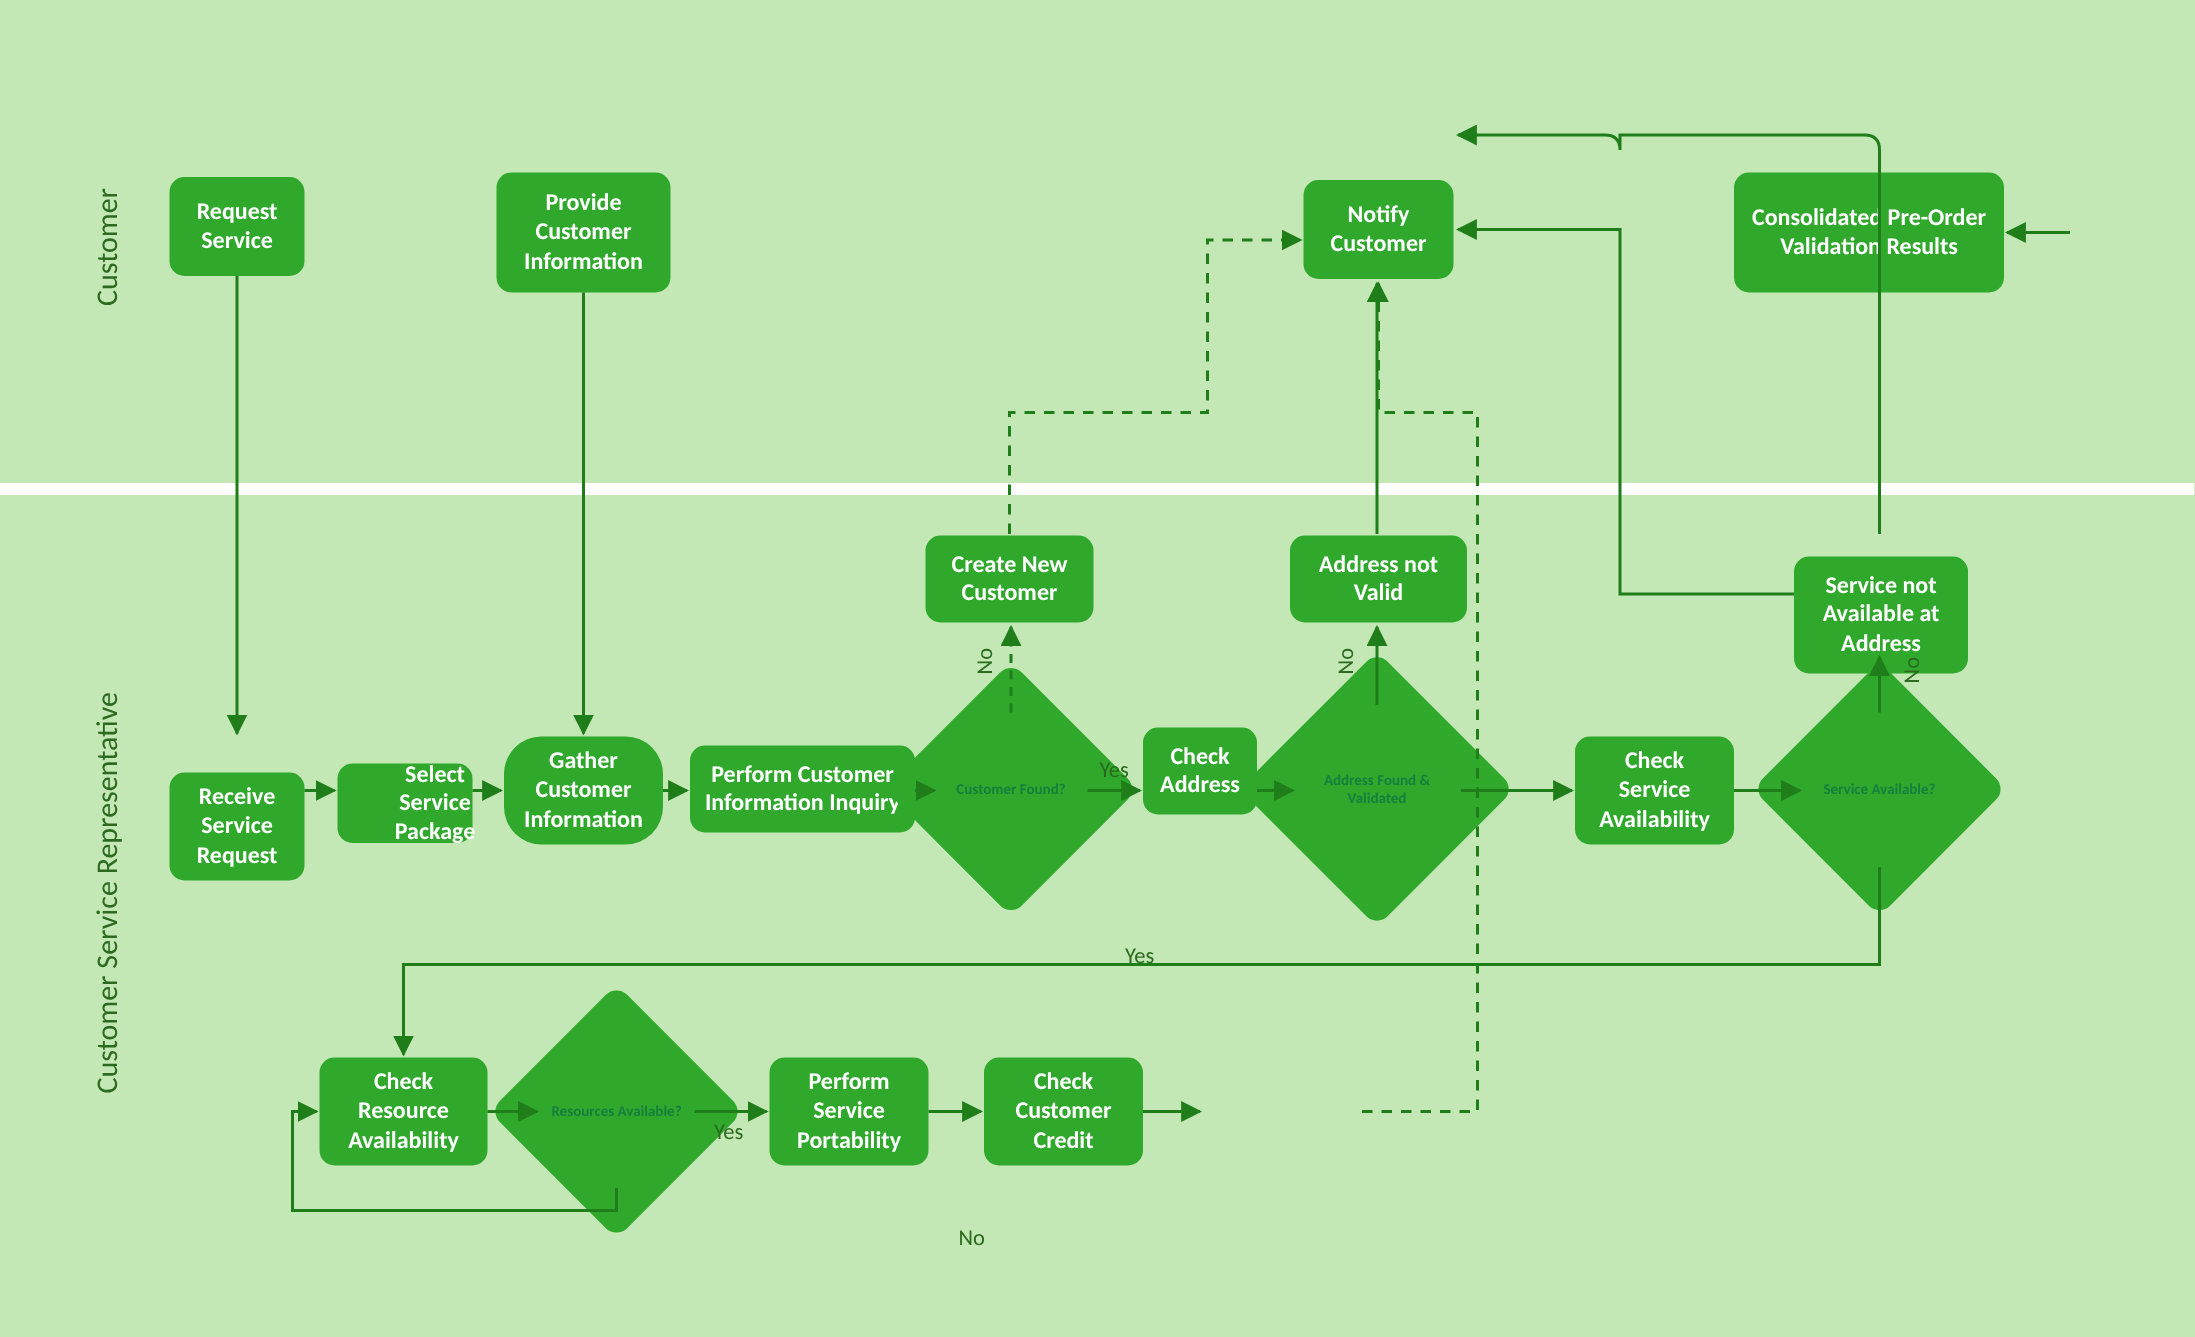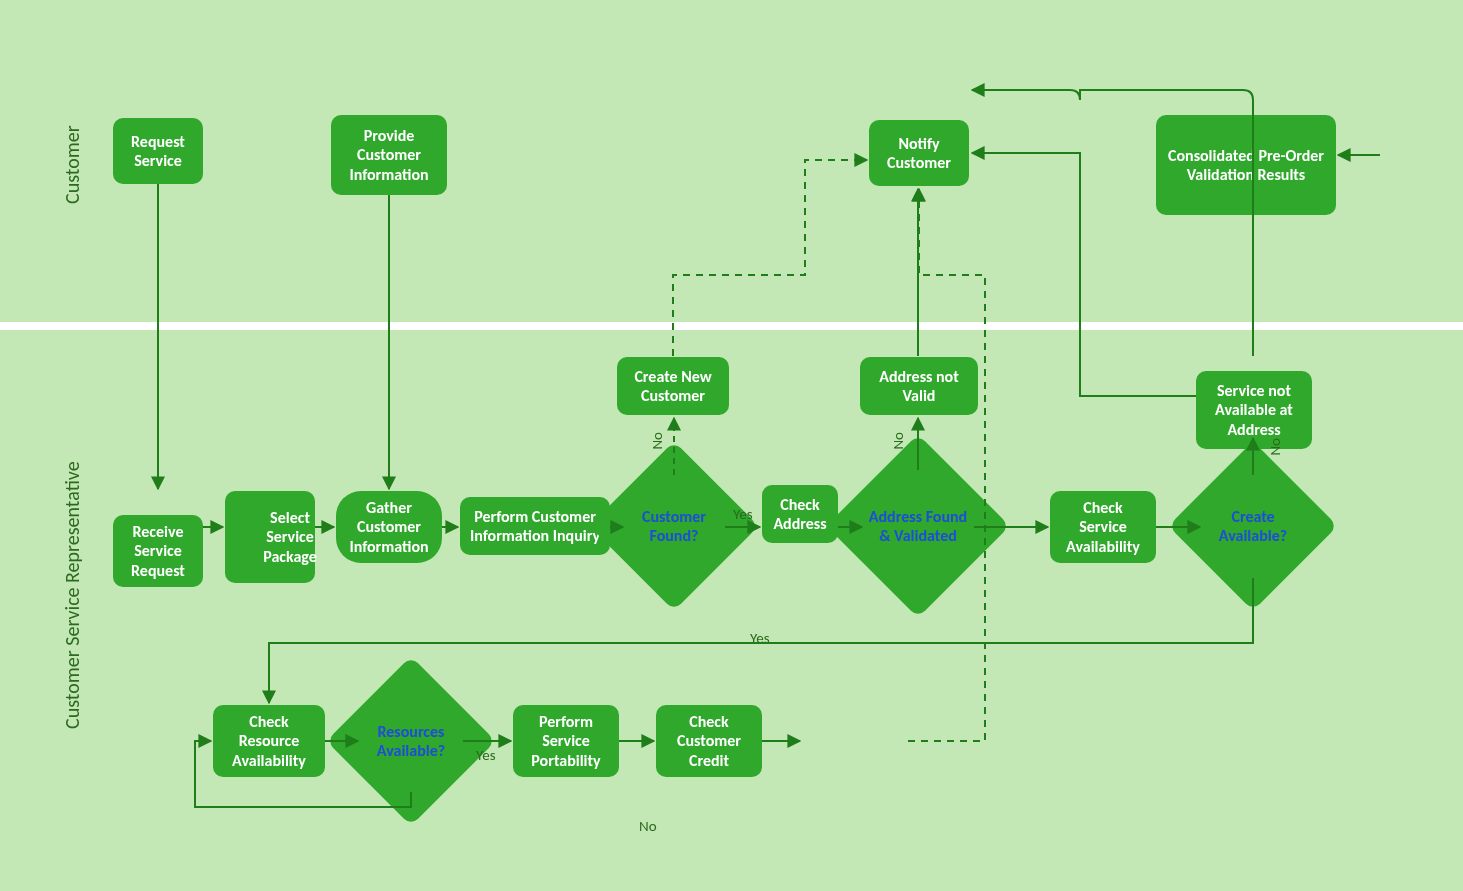--- a/index.html
+++ b/index.html
@@ -58,23 +58,23 @@
     transform: rotate(45deg);
     border-radius: 10px;
   }
   .decision .dlabel {
     position: absolute;
     inset: 0;
     display: flex;
     align-items: center;
     justify-content: center;
     text-align: center;
-    color: #1d4ed8;
+    color: #15803d;
     font-weight: 600;
-    font-size: 16px;
+    font-size: 10px;
     line-height: 1.2;
     padding: 14px;
     box-sizing: border-box;
   }
   .edge-label {
     position: absolute;
     color: #2b6a1f;
     font-size: 15px;
   }
   .edge-label.vertical {
@@ -96,48 +96,48 @@
 <div class="canvas">
 
   <div class="lane-label" style="top:120px;height:90px;">Customer</div>
   <div class="lane-label" style="top:430px;height:330px;">Customer Service Representative</div>
 
   <div class="lane-sep" style="top:322px;"></div>
 
   <div class="node" style="left:113px;top:118px;width:90px;height:66px;">Request Service</div>
   <div class="node" style="left:331px;top:115px;width:116px;height:80px;">Provide Customer Information</div>
   <div class="node" style="left:869px;top:120px;width:100px;height:66px;">Notify Customer</div>
-  <div class="node" style="left:1156px;top:115px;width:180px;height:100px;">Consolidated Pre-Order Validation Results</div>
+  <div class="node" style="left:1156px;top:115px;width:180px;height:80px;">Consolidated Pre-Order Validation Results</div>
 
   <div class="node" style="left:617px;top:357px;width:112px;height:58px;">Create New Customer</div>
   <div class="node" style="left:860px;top:357px;width:118px;height:58px;">Address not Valid</div>
   <div class="node" style="left:1196px;top:371px;width:116px;height:78px;">Service not Available at Address</div>
 
   <div class="node" style="left:113px;top:491px;width:90px;height:72px;margin-top:24px;">Receive Service Request</div>
-  <div class="node" style="left:225px;top:491px;width:90px;height:92px;padding-left:48px;">Select Service Package</div>
+  <div class="node" style="left:225px;top:509px;width:90px;height:53px;padding-left:48px;">Select Service Package</div>
   <div class="node" style="left:336px;top:491px;width:106px;height:72px;border-radius:25px;">Gather Customer Information</div>
   <div class="node" style="left:460px;top:497px;width:150px;height:58px;">Perform Customer Information Inquiry</div>
 
   <div class="decision" style="left:614px;top:466px;width:120px;height:120px;">
     <div class="diamond"></div>
     <div class="dlabel">Customer Found?</div>
   </div>
 
   <div class="node" style="left:762px;top:485px;width:76px;height:58px;">Check Address</div>
 
   <div class="decision" style="left:853px;top:461px;width:130px;height:130px;">
     <div class="diamond"></div>
     <div class="dlabel">Address Found &amp; Validated</div>
   </div>
 
   <div class="node" style="left:1050px;top:491px;width:106px;height:72px;">Check Service Availability</div>
 
   <div class="decision" style="left:1193px;top:466px;width:120px;height:120px;">
     <div class="diamond"></div>
-    <div class="dlabel">Create Available?</div>
+    <div class="dlabel">Service Available?</div>
   </div>
 
   <div class="node" style="left:213px;top:705px;width:112px;height:72px;">Check Resource Availability</div>
 
   <div class="decision" style="left:351px;top:681px;width:120px;height:120px;">
     <div class="diamond"></div>
     <div class="dlabel">Resources Available?</div>
   </div>
 
   <div class="node" style="left:513px;top:705px;width:106px;height:72px;">Perform Service Portability</div>

